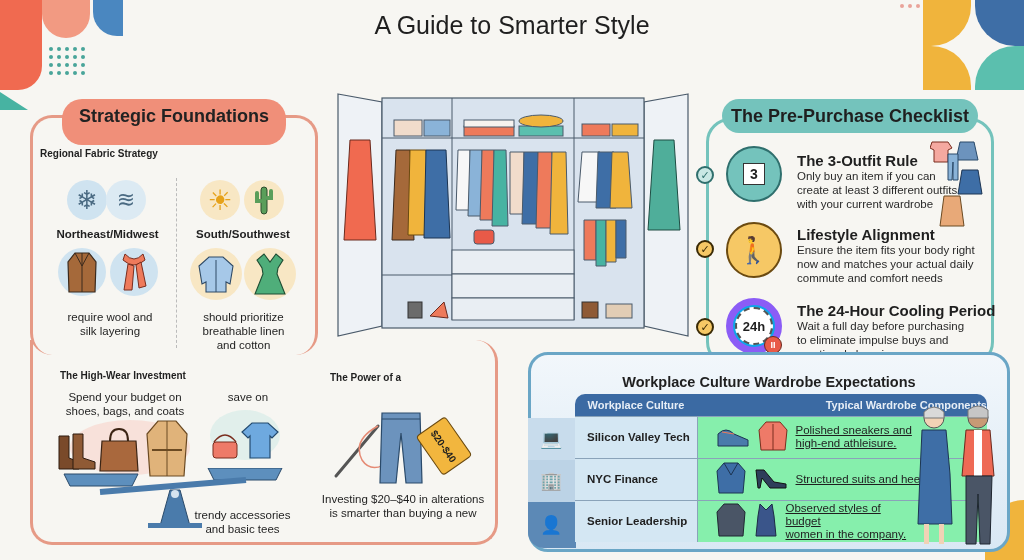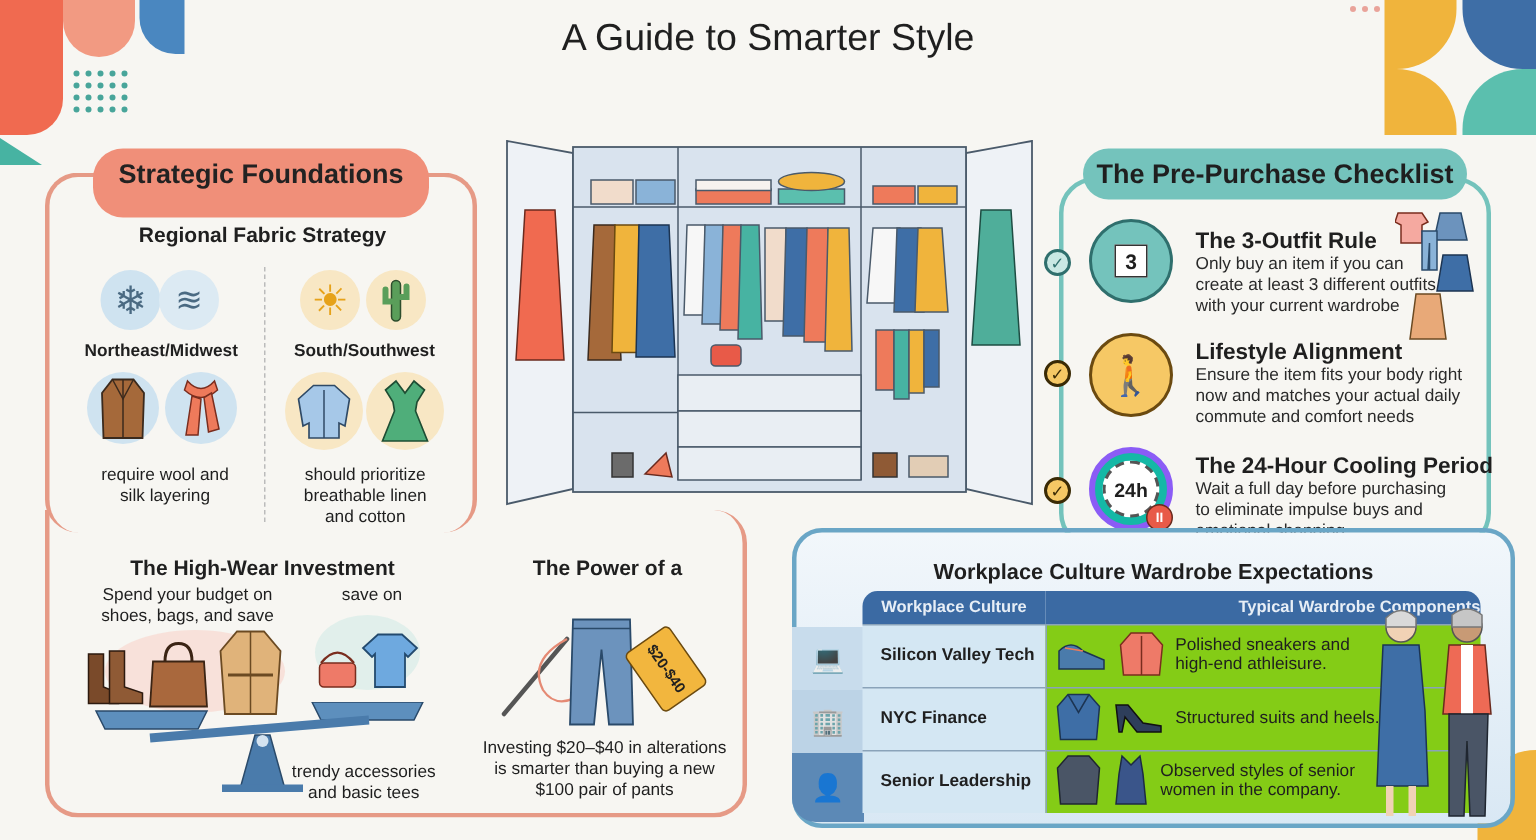--- a/index.html
+++ b/index.html
@@ -32,21 +32,21 @@
   .frame-left-bottom {
     position: absolute; left: 30px; top: 340px; width: 468px; height: 205px;
     border: 3px solid #e69a86; border-radius: 0 22px 22px 22px; border-top: none;
   }
   .pill {
     position: absolute; border-radius: 20px; font-weight: 700; text-align: center;
   }
   .pill-red { background: #f08f79; color: #222; font-size: 18px; }
   .pill-teal { background: #74c3bc; color: #1f1f1f; font-size: 18px; }
 
-  .sub-h { font-weight: 700; font-size: 14px; text-align: center; }
+  .sub-h { font-weight: 700; font-size: 10px; }
   .small { font-size: 11.5px; text-align: center; line-height: 14px; }
   .small-bold { font-size: 11.5px; font-weight: 700; text-align: center; }
 
   .circle-icon {
     position: absolute; border-radius: 50%; display: flex; align-items: center; justify-content: center;
   }
 
   
   .frame-right {
     position: absolute; left: 706px; top: 118px; width: 288px; height: 248px;
@@ -74,21 +74,21 @@
   }
   table.wp th {
     background: #3b6aa3; color: #e7eef6; font-weight: 700; height: 22px; font-size: 11px;
   }
   table.wp th:first-child { border-top-left-radius: 10px; width: 122px; }
   table.wp th:last-child { width: 290px; text-align: right; padding-left: 60px; border-top-right-radius: 10px; }
   table.wp td { border-top: 1px solid #8aa3b9; height: 42px; }
   table.wp td.cult {
     background: #d4e7f3; font-weight: 700; padding-left: 12px; border-right: 1px solid #8aa3b9;
   }
-  table.wp td.comp { background: #84cc16; padding-left: 6px; }
+  table.wp td.comp { background: #86efac; padding-left: 18px; text-decoration: underline; }
   .comp-wrap { display: flex; align-items: center; gap: 8px; }
   .comp-desc { font-size: 11.5px; line-height: 13px; width: 130px; }
 
   .side-strip {
     position: absolute; left: 528px; width: 48px; display: flex; align-items: center; justify-content: center;
   }
 </style>
 </head>
 <body>
 
@@ -190,21 +190,21 @@
 </div>
 <div class="abs small" style="left:186px;top:310px;width:115px;">
   <div>should prioritize</div>
   <div>breathable linen</div>
   <div>and cotton</div>
 </div>
 
 <div class="abs sub-h" style="left:60px;top:370px;width:230px;">The High-Wear Investment</div>
 <div class="abs small" style="left:60px;top:390px;width:130px;">
   <div>Spend your budget on</div>
-  <div>shoes, bags, and save</div>
+  <div>shoes, bags, and coats</div>
 </div>
 <div class="abs small" style="left:218px;top:390px;width:60px;">save on</div>
 <div class="abs" style="left:70px;top:420px;width:120px;height:55px;background:#f8d9d0;border-radius:50%;opacity:0.7;"></div>
 <div class="abs" style="left:210px;top:410px;width:70px;height:50px;background:#dbeee9;border-radius:50%;opacity:0.8;"></div>
 <div class="abs" style="left:55px;top:432px;">
   <svg width="44" height="40" viewBox="0 0 44 40">
       <path d="M4 4 L14 4 L14 26 L24 30 L24 37 L4 37 Z" fill="#7a4a2a" stroke="#2d1a0f"></path>
       <path d="M18 2 L28 2 L28 26 L40 30 L40 37 L18 37 Z" fill="#8f5a35" stroke="#2d1a0f"></path>
     </svg>
 </div>
@@ -261,21 +261,20 @@
       <path d="M4 2 L42 2 L44 72 L28 72 L23 22 L18 72 L2 72 Z" fill="#6c93bd" stroke="#2a4a6a" stroke-width="1.2"></path>
       <path d="M4 8 L42 8" stroke="#2a4a6a"></path>
     </svg>
 </div>
 <div class="abs" style="left:420px;top:428px;width:48px;height:36px;background:#f2b63e;border:1.5px solid #6b4a10;border-radius:4px;transform:rotate(55deg);display:flex;align-items:center;justify-content:center;font-size:10px;font-weight:700;">
   <span>$20-$40</span>
 </div>
 <div class="abs small" style="left:318px;top:492px;width:170px;">
   <div>Investing $20–$40 in alterations</div>
   <div>is smarter than buying a new</div>
-  <div>$100 pair of pants</div>
 </div>
 
 <div class="abs" style="left:334px;top:90px;">
   <svg width="358" height="248" viewBox="0 0 358 248">
 
     <path d="M4 4 L48 12 L48 236 L4 246 Z" fill="#eef2f6" stroke="#4a5a6a" stroke-width="1.2"></path>
     <path d="M354 4 L310 12 L310 236 L354 246 Z" fill="#eef2f6" stroke="#4a5a6a" stroke-width="1.2"></path>
 
     <rect x="48" y="8" width="262" height="230" fill="#d9e3ee" stroke="#4a5a6a" stroke-width="1.2"></rect>
     <line x1="118" y1="8" x2="118" y2="230" stroke="#4a5a6a"></line>
@@ -361,21 +360,21 @@
 <div class="check-item" style="left:797px;top:226px;">
   <div class="ci-title">Lifestyle Alignment</div>
   <div class="ci-desc">Ensure the item fits your body right</div>
   <div class="ci-desc">now and matches your actual daily</div>
   <div class="ci-desc">commute and comfort needs</div>
 </div>
 
 <div class="check-mark" style="left:696px;top:318px;background:#f6c865;color:#3a2a05;border-color:#3a2a05;">
   <span>✓</span>
 </div>
-<div class="circle-icon" style="left:726px;top:298px;width:56px;height:56px;background:#14b8a6;border:4px solid #8b5cf6;">
+<div class="circle-icon" style="left:726px;top:298px;width:56px;height:56px;background:#0ea5e9;border:7px solid #8b5cf6;">
   <div style="width:38px;height:38px;border-radius:50%;background:#fff;border:2px dashed #555;display:flex;align-items:center;justify-content:center;font-weight:700;font-size:13px;">
     <span>24h</span>
   </div>
 </div>
 <div class="abs" style="left:764px;top:336px;width:18px;height:18px;border-radius:50%;background:#e85a48;border:1.5px solid #6a2a1e;color:#fff;font-size:9px;font-weight:700;display:flex;align-items:center;justify-content:center;">II</div>
 <div class="check-item" style="left:797px;top:302px;">
   <div class="ci-title">The 24-Hour Cooling Period</div>
   <div class="ci-desc">Wait a full day before purchasing</div>
   <div class="ci-desc">to eliminate impulse buys and</div>
   <div class="ci-desc">emotional shopping</div>
@@ -436,21 +435,21 @@
       <td class="cult">Senior Leadership</td>
       <td class="comp">
         <div class="comp-wrap">
           <span><svg width="30" height="36" viewBox="0 0 30 36">
                 <path d="M8 2 L22 2 L29 10 L27 34 L3 34 L1 10 Z" fill="#4a5566" stroke="#1f2630"></path>
               </svg></span>
           <span><svg width="24" height="36" viewBox="0 0 24 36">
                 <path d="M6 2 L12 8 L18 2 L20 14 L22 34 L2 34 L4 14 Z" fill="#3a558a" stroke="#1c2a44"></path>
               </svg></span>
           <div class="comp-desc">
-            <div>Observed styles of senior</div>
+            <div>Observed styles of budget</div>
             <div>women in the company.</div>
           </div>
         </div>
       </td>
     </tr>
   </tbody>
 </table>
 
 <div class="abs" style="left:912px;top:404px;">
   <svg width="90" height="146" viewBox="0 0 90 146">

